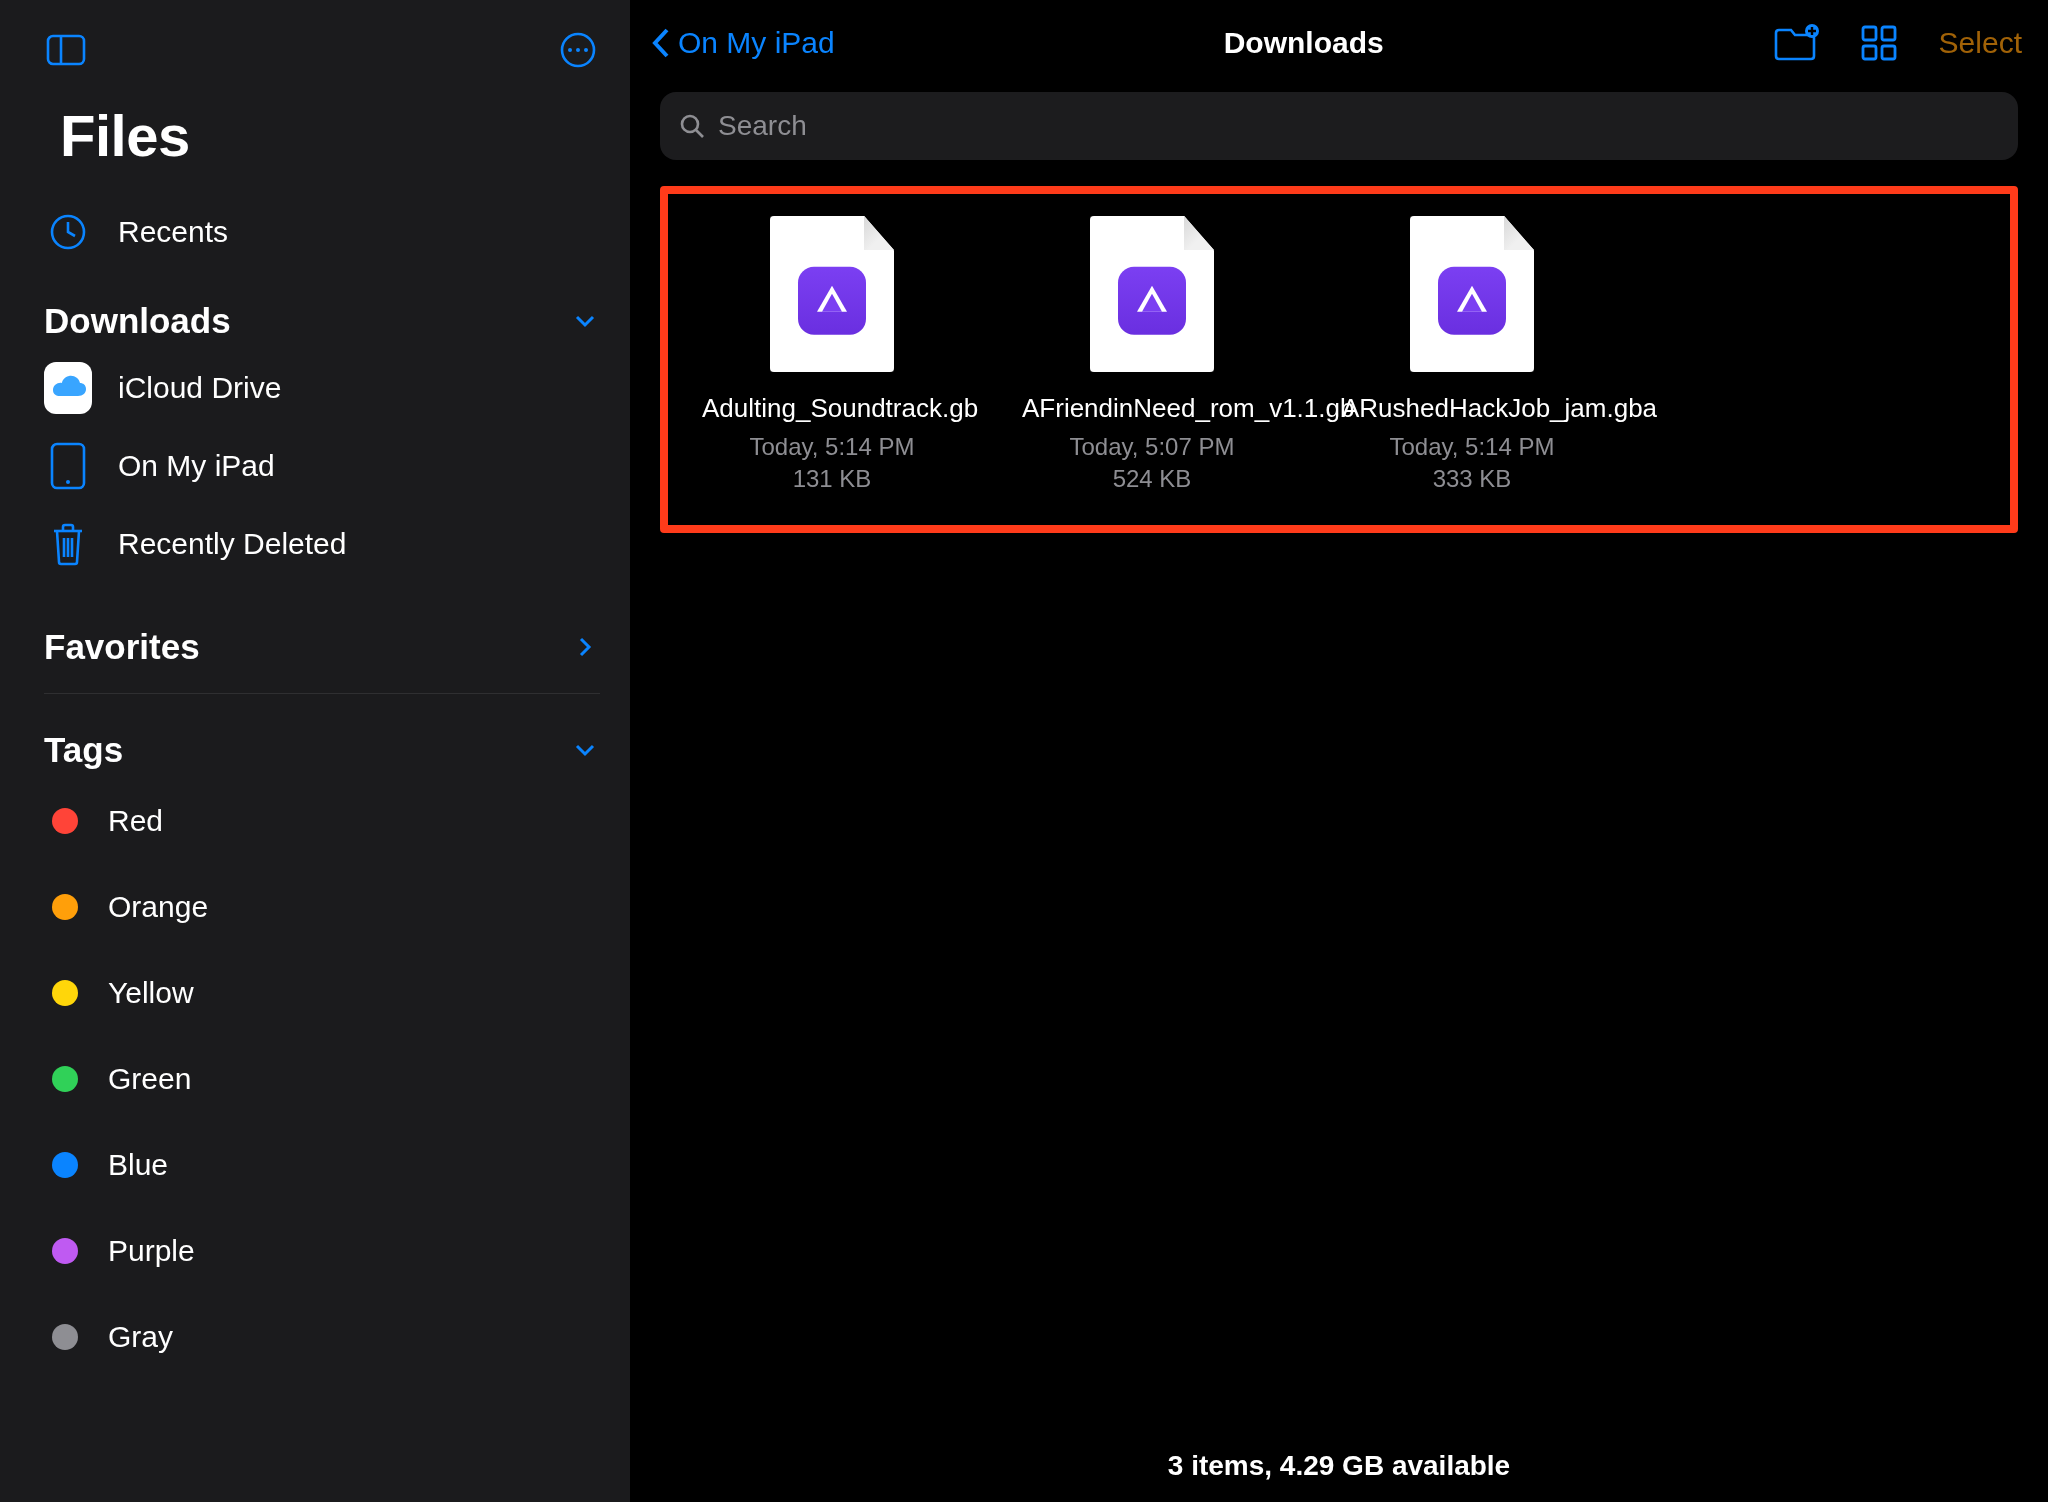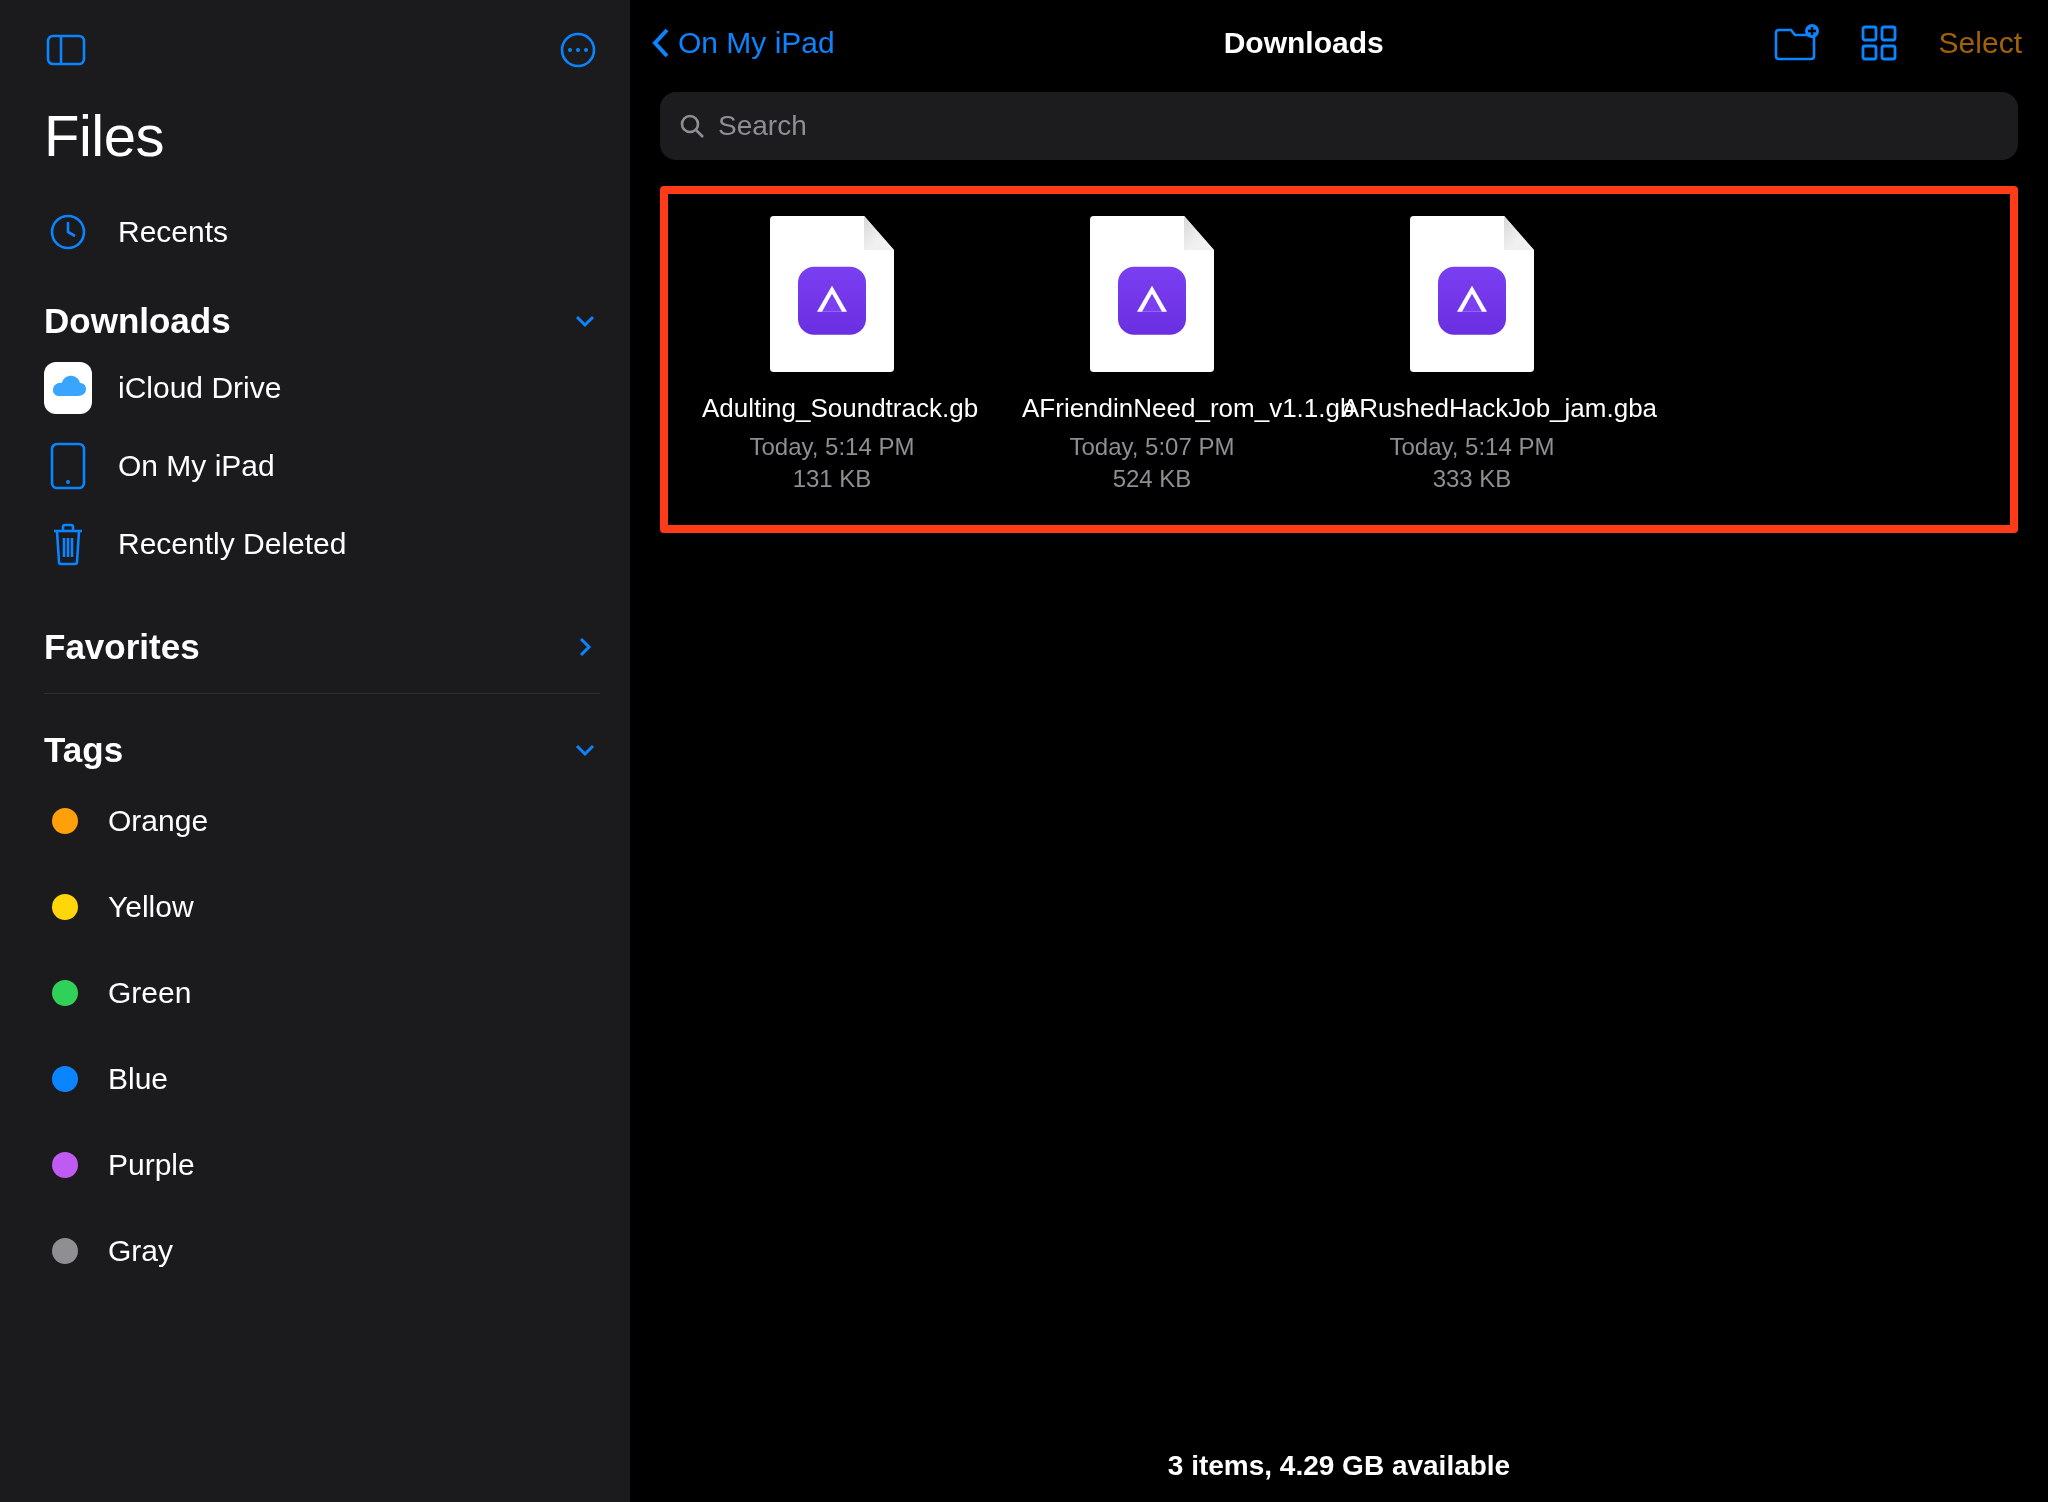--- a/index.html
+++ b/index.html
@@ -37,23 +37,23 @@
   .icon-btn {
     display: inline-flex;
     align-items: center;
     justify-content: center;
     width: 44px; height: 44px;
     color: #0a84ff;
     cursor: pointer;
   }
   .sidebar-title {
     font-size: 58px;
-    font-weight: 400;
+    font-weight: 700;
     letter-spacing: -0.5px;
-    margin: 6px 0 24px 0;
+    margin: 6px 0 24px 16px;
   }
   .sb-item {
     display: flex;
     align-items: center;
     height: 78px;
     gap: 26px;
     cursor: pointer;
   }
   .sb-item .i-slot {
     width: 48px; height: 48px;
@@ -355,20 +355,24 @@
     <div class="section-header" style="margin-top:32px">
       <span class="sh-label">Tags</span>
       <span class="sh-chevron">
         <svg width="24" height="24" viewBox="0 0 24 24" fill="none" stroke="currentColor" stroke-width="3">
           <path d="M4 8 L12 16 L20 8"></path>
         </svg>
       </span>
     </div>
 
     <div id="tags-container">
+        <div class="tag-item">
+          <span class="tag-dot" style="background: rgb(255, 68, 56);"></span>
+          <span class="tag-label">Red</span>
+        </div>
         <div class="tag-item">
           <span class="tag-dot" style="background: rgb(255, 159, 10);"></span>
           <span class="tag-label">Orange</span>
         </div>
         <div class="tag-item">
           <span class="tag-dot" style="background: rgb(255, 214, 10);"></span>
           <span class="tag-label">Yellow</span>
         </div>
         <div class="tag-item">
           <span class="tag-dot" style="background: rgb(48, 209, 88);"></span>

